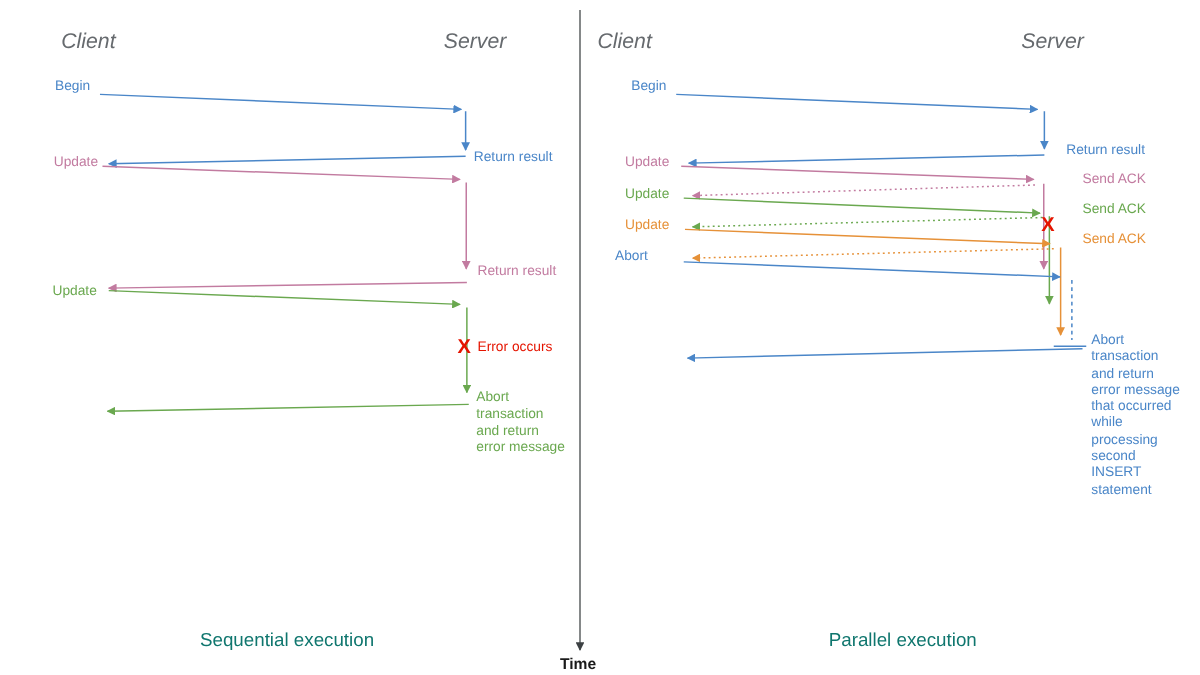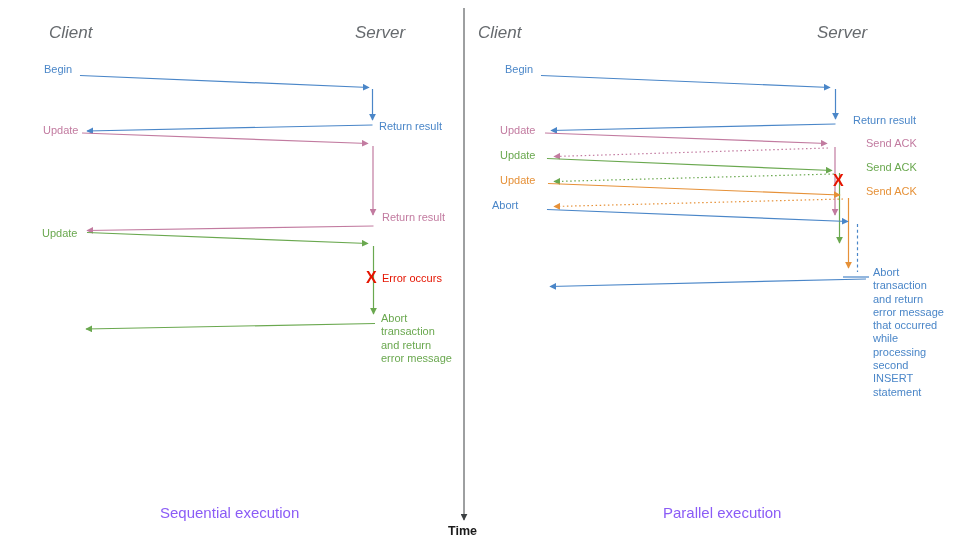--- a/index.html
+++ b/index.html
@@ -9,21 +9,21 @@
   }
   svg.arrows{position:absolute;left:0;top:0;}
   .lbl{position:absolute;font-size:11px;line-height:13px;white-space:nowrap;}
   .pre{white-space:pre-line;line-height:13.3px;}
   .c-blue{color:#4a86c8;}
   .c-pink{color:#c27ba0;}
   .c-green{color:#6aa84f;}
   .c-orange{color:#e69138;}
   .c-red{color:#e51400;}
   .header{font-style:italic;color:#666a6e;font-size:17px;}
-  .caption{color:#8b5cf6;font-size:15px;text-align:center;}
+  .caption{color:#0f766e;font-size:15px;text-align:center;}
   .time-lbl{color:#1a1a1a;font-size:12.5px;font-weight:bold;}
   .errx{position:absolute;color:#e51400;font-weight:bold;font-size:16px;line-height:16px;z-index:3;}
 </style>
 </head>
 <body>
 
 <div class="canvas">
 
   <svg class="arrows" width="960" height="540" viewBox="0 0 960 540">
     <defs>

